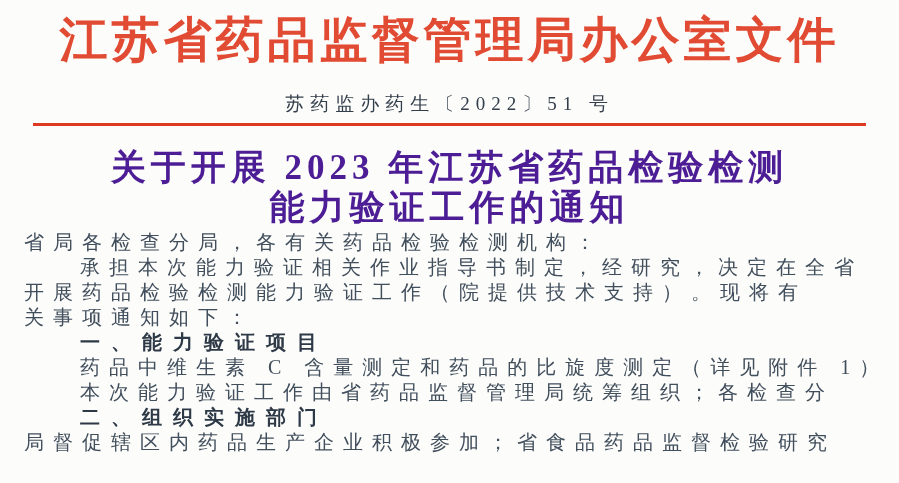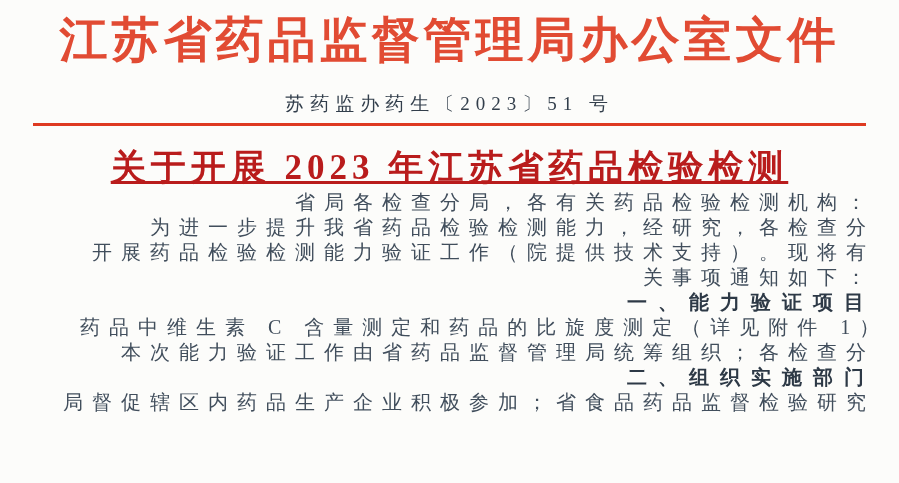--- a/index.html
+++ b/index.html
@@ -38,36 +38,34 @@
   }
   .red-rule {
     margin: 7px 33px 0 33px;
     border: none;
     border-top: 3px solid #de3a21;
     height: 0;
   }
   .doc-title {
     margin: 22px 0 0 0;
     text-align: center;
-    color: #b91c1c;
+    color: #4c1d95;
     font-size: 35px;
     line-height: 40px;
     font-weight: bold;
     letter-spacing: 5px;
     white-space: nowrap;
-    text-decoration: underline;
   }
   .body-text {
     margin-top: 2px;
     padding: 0 24px;
     color: #414e5c;
     font-size: 20px;
     line-height: 25px;
     letter-spacing: 9px;
-    text-align: right;
   }
   .line {
     white-space: nowrap;
     overflow: hidden;
   }
   .indent {
     padding-left: 56px;
   }
   .bold {
     font-weight: bold;
@@ -75,31 +73,32 @@
     letter-spacing: 11px;
   }
 </style>
 </head>
 <body>
 
 <div class="page">
 
   <div class="masthead">江苏省药品监督管理局办公室文件</div>
 
-  <div class="doc-number">苏药监办药生〔2023〕51 号</div>
+  <div class="doc-number">苏药监办药生〔2022〕51 号</div>
 
   <hr class="red-rule">
 
   <div class="doc-title">
     <div>关于开展 2023 年江苏省药品检验检测</div>
+    <div>能力验证工作的通知</div>
   </div>
 
   <div class="body-text">
     <div class="line">省局各检查分局，各有关药品检验检测机构：</div>
-    <div class="line indent">为进一步提升我省药品检验检测能力，经研究，各检查分</div>
+    <div class="line indent">承担本次能力验证相关作业指导书制定，经研究，决定在全省</div>
     <div class="line">开展药品检验检测能力验证工作（院提供技术支持）。现将有</div>
     <div class="line">关事项通知如下：</div>
     <div class="line indent bold">一、能力验证项目</div>
     <div class="line indent">药品中维生素 C 含量测定和药品的比旋度测定（详见附件 1）。</div>
     <div class="line indent">本次能力验证工作由省药品监督管理局统筹组织；各检查分</div>
     <div class="line indent bold">二、组织实施部门</div>
     <div class="line">局督促辖区内药品生产企业积极参加；省食品药品监督检验研究</div>
   </div>
 
 </div>

